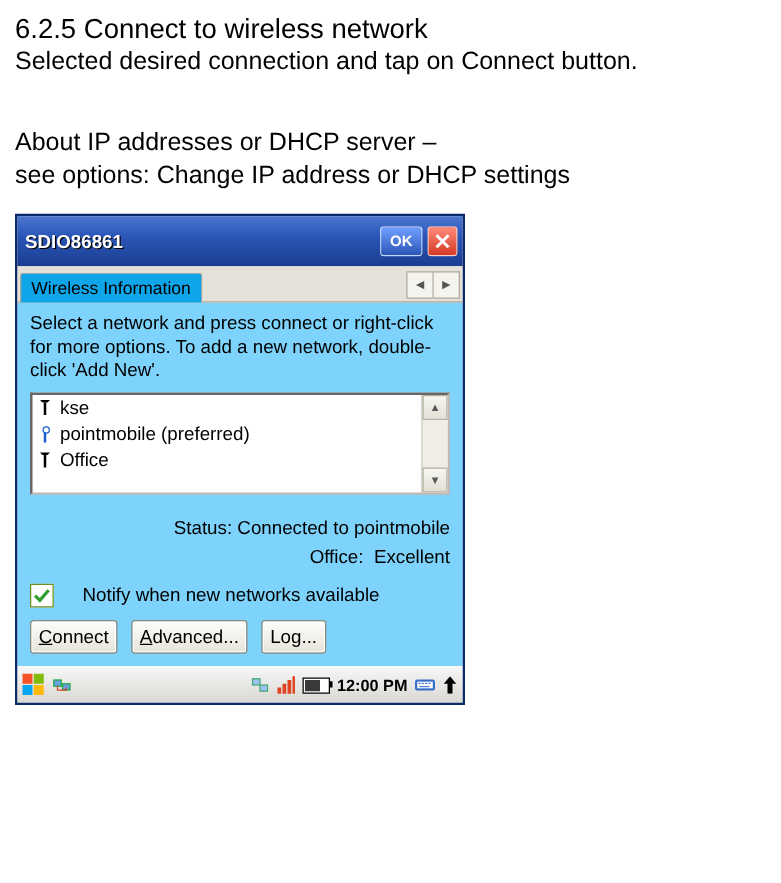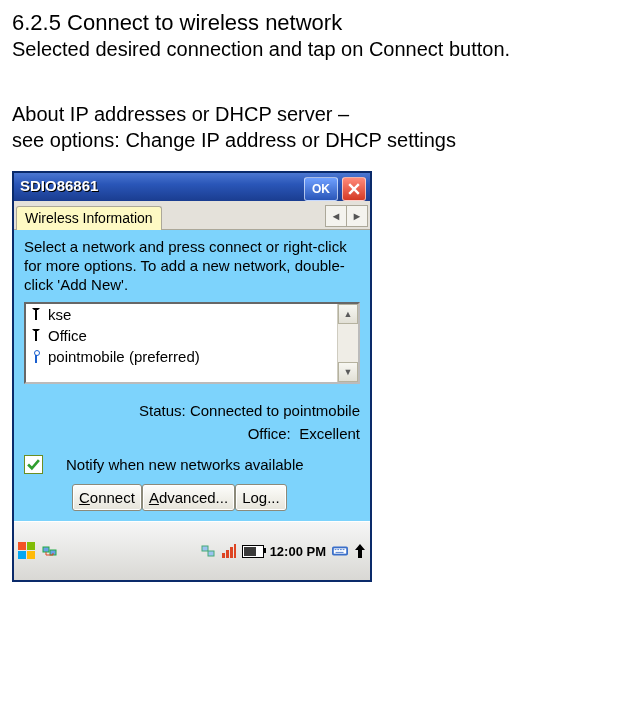--- a/index.html
+++ b/index.html
@@ -30,24 +30,24 @@
   .device {
     width: 360px;
     border: 2px solid #0a2a6a;
     background: #eceae4;
     font-family: Tahoma, Arial, sans-serif;
     font-size: 15px;
     color: #000;
     box-sizing: border-box;
   }
   .titlebar {
-    height: 28px;
+    height: 40px;
     background: linear-gradient(#4b77d1, #2a56b8 40%, #1a3d90);
     display: flex;
-    align-items: flex-start;
+    align-items: center;
     padding: 4px 4px;
     box-sizing: border-box;
   }
   .titlebar-title {
     color: #fff;
     font-weight: bold;
     font-size: 15px;
     flex: 1;
     text-shadow: 1px 1px 0 #000;
     padding-left: 2px;
@@ -78,21 +78,21 @@
   .tabstrip {
     height: 28px;
     background: #e4e1da;
     display: flex;
     align-items: flex-end;
     border-bottom: 1px solid #aca899;
     padding-left: 2px;
     position: relative;
   }
   .tab {
-    background: #fef9c3;
+    background: #0ea5e9;
     border: 1px solid #aca899;
     border-bottom: none;
     border-radius: 3px 3px 0 0;
     padding: 3px 8px 4px;
     font-size: 14px;
     margin-right: 2px;
     position: relative;
     top: 1px;
   }
   .tab-nav {
@@ -188,40 +188,40 @@
     margin: 10px 0 8px;
     font-size:15px;
   }
   .checkbox {
     width:17px; height:17px; background:#fff; border:1px solid #6b8e23;
     display:flex; align-items:center; justify-content:center;
   }
   .checkbox svg { width:13px; height:13px; }
 
   .btn-row {
-    display:flex; gap:0; padding: 2px 0 6px; margin-left: 48px;
+    display:flex; gap:11px; padding: 2px 0 6px;
   }
   .win-btn {
     background: linear-gradient(#fdfdfb,#e6e4da);
     border: 1px solid #8c8a7a;
     border-radius: 3px;
     padding: 4px 6px;
     font-size: 15px;
     font-family: inherit;
     box-shadow: inset 0 0 0 1px #fff;
   }
   .win-btn u { text-decoration: underline; }
 
   .taskbar {
     height: 28px;
     background: linear-gradient(#f6f6f6,#d9d8d4);
     border-top: 1px solid #fff;
     display:flex;
     align-items:center;
-    padding: 15px 4px;
+    padding: 0 4px;
     gap: 6px;
     font-size: 13px;
     font-weight: bold;
   }
   .start-flag {
     width:18px; height:18px; position:relative;
   }
   .q { position:absolute; width:8px; height:8px; }
   .q1{ background:#f35325; left:0; top:0; }
   .q2{ background:#81bc06; left:9px; top:0; }
@@ -279,26 +279,26 @@
   <div class="panel">
     <div class="instr-text">Select a network and press connect or right-click for more options.  To add a new network, double-click 'Add New'.</div>
 
     <div class="listbox">
       <div class="list-inner">
         <div class="list-item">
           <span class="antenna"></span>
           <span>kse</span>
         </div>
         <div class="list-item">
+          <span class="pref-icon"></span>
+          <span>pointmobile (preferred)</span>
+        </div>
+        <div class="list-item">
           <span class="antenna"></span>
           <span>Office</span>
-        </div>
-        <div class="list-item">
-          <span class="pref-icon"></span>
-          <span>pointmobile (preferred)</span>
         </div>
       </div>
       <div class="scrollbar">
         <div class="sb-btn">▲</div>
         <div class="sb-track"></div>
         <div class="sb-btn">▼</div>
       </div>
     </div>
 
     <div class="status-block">

